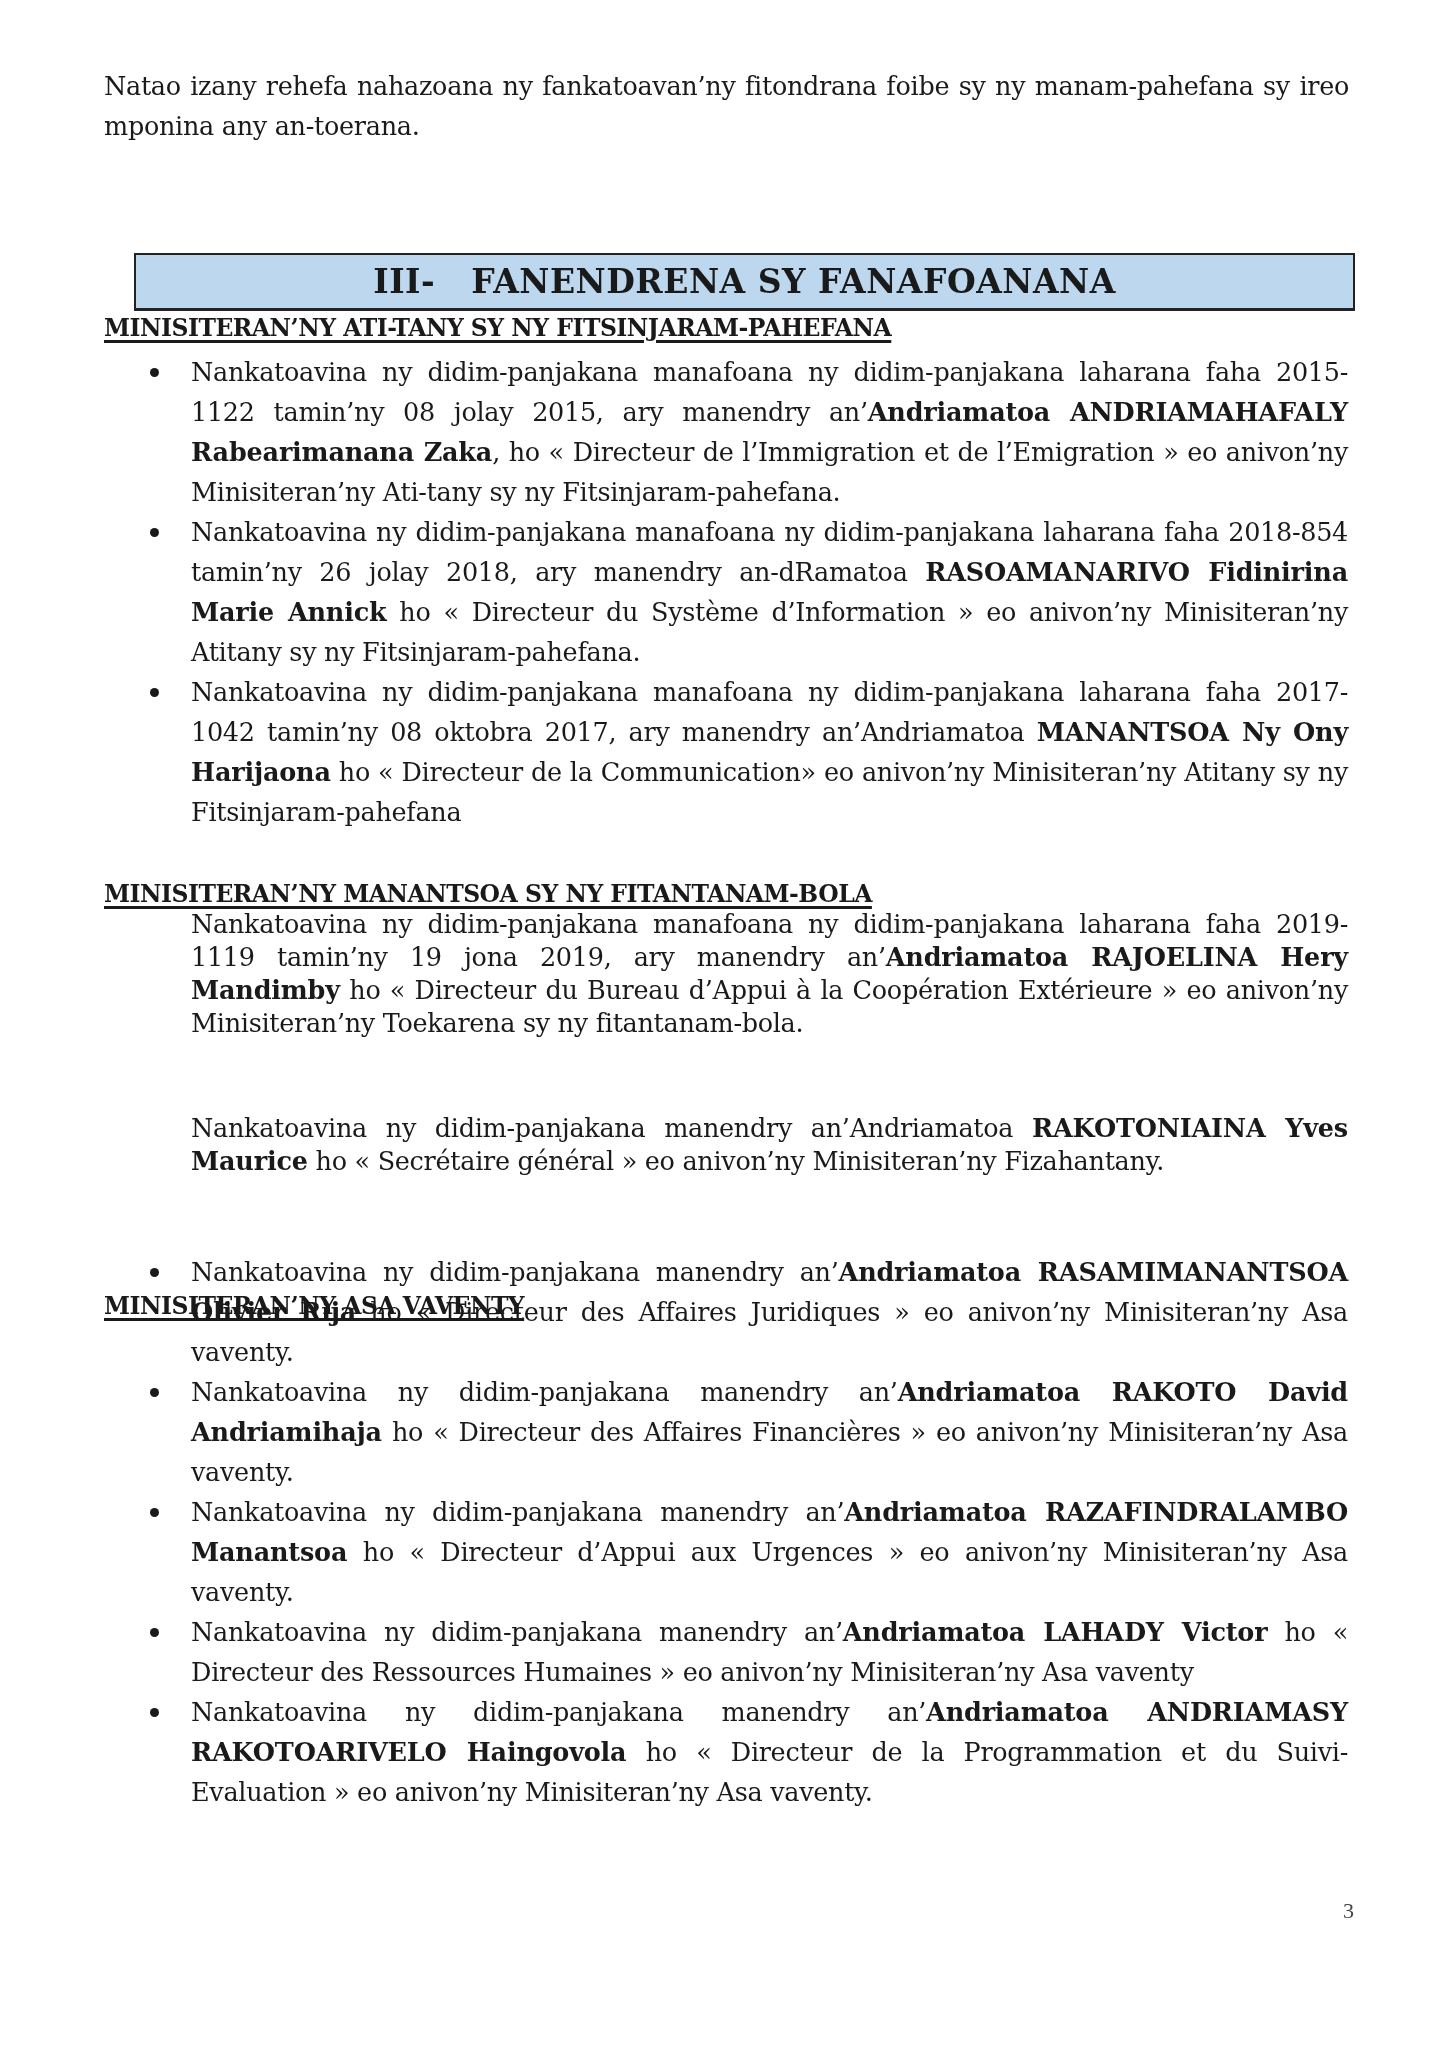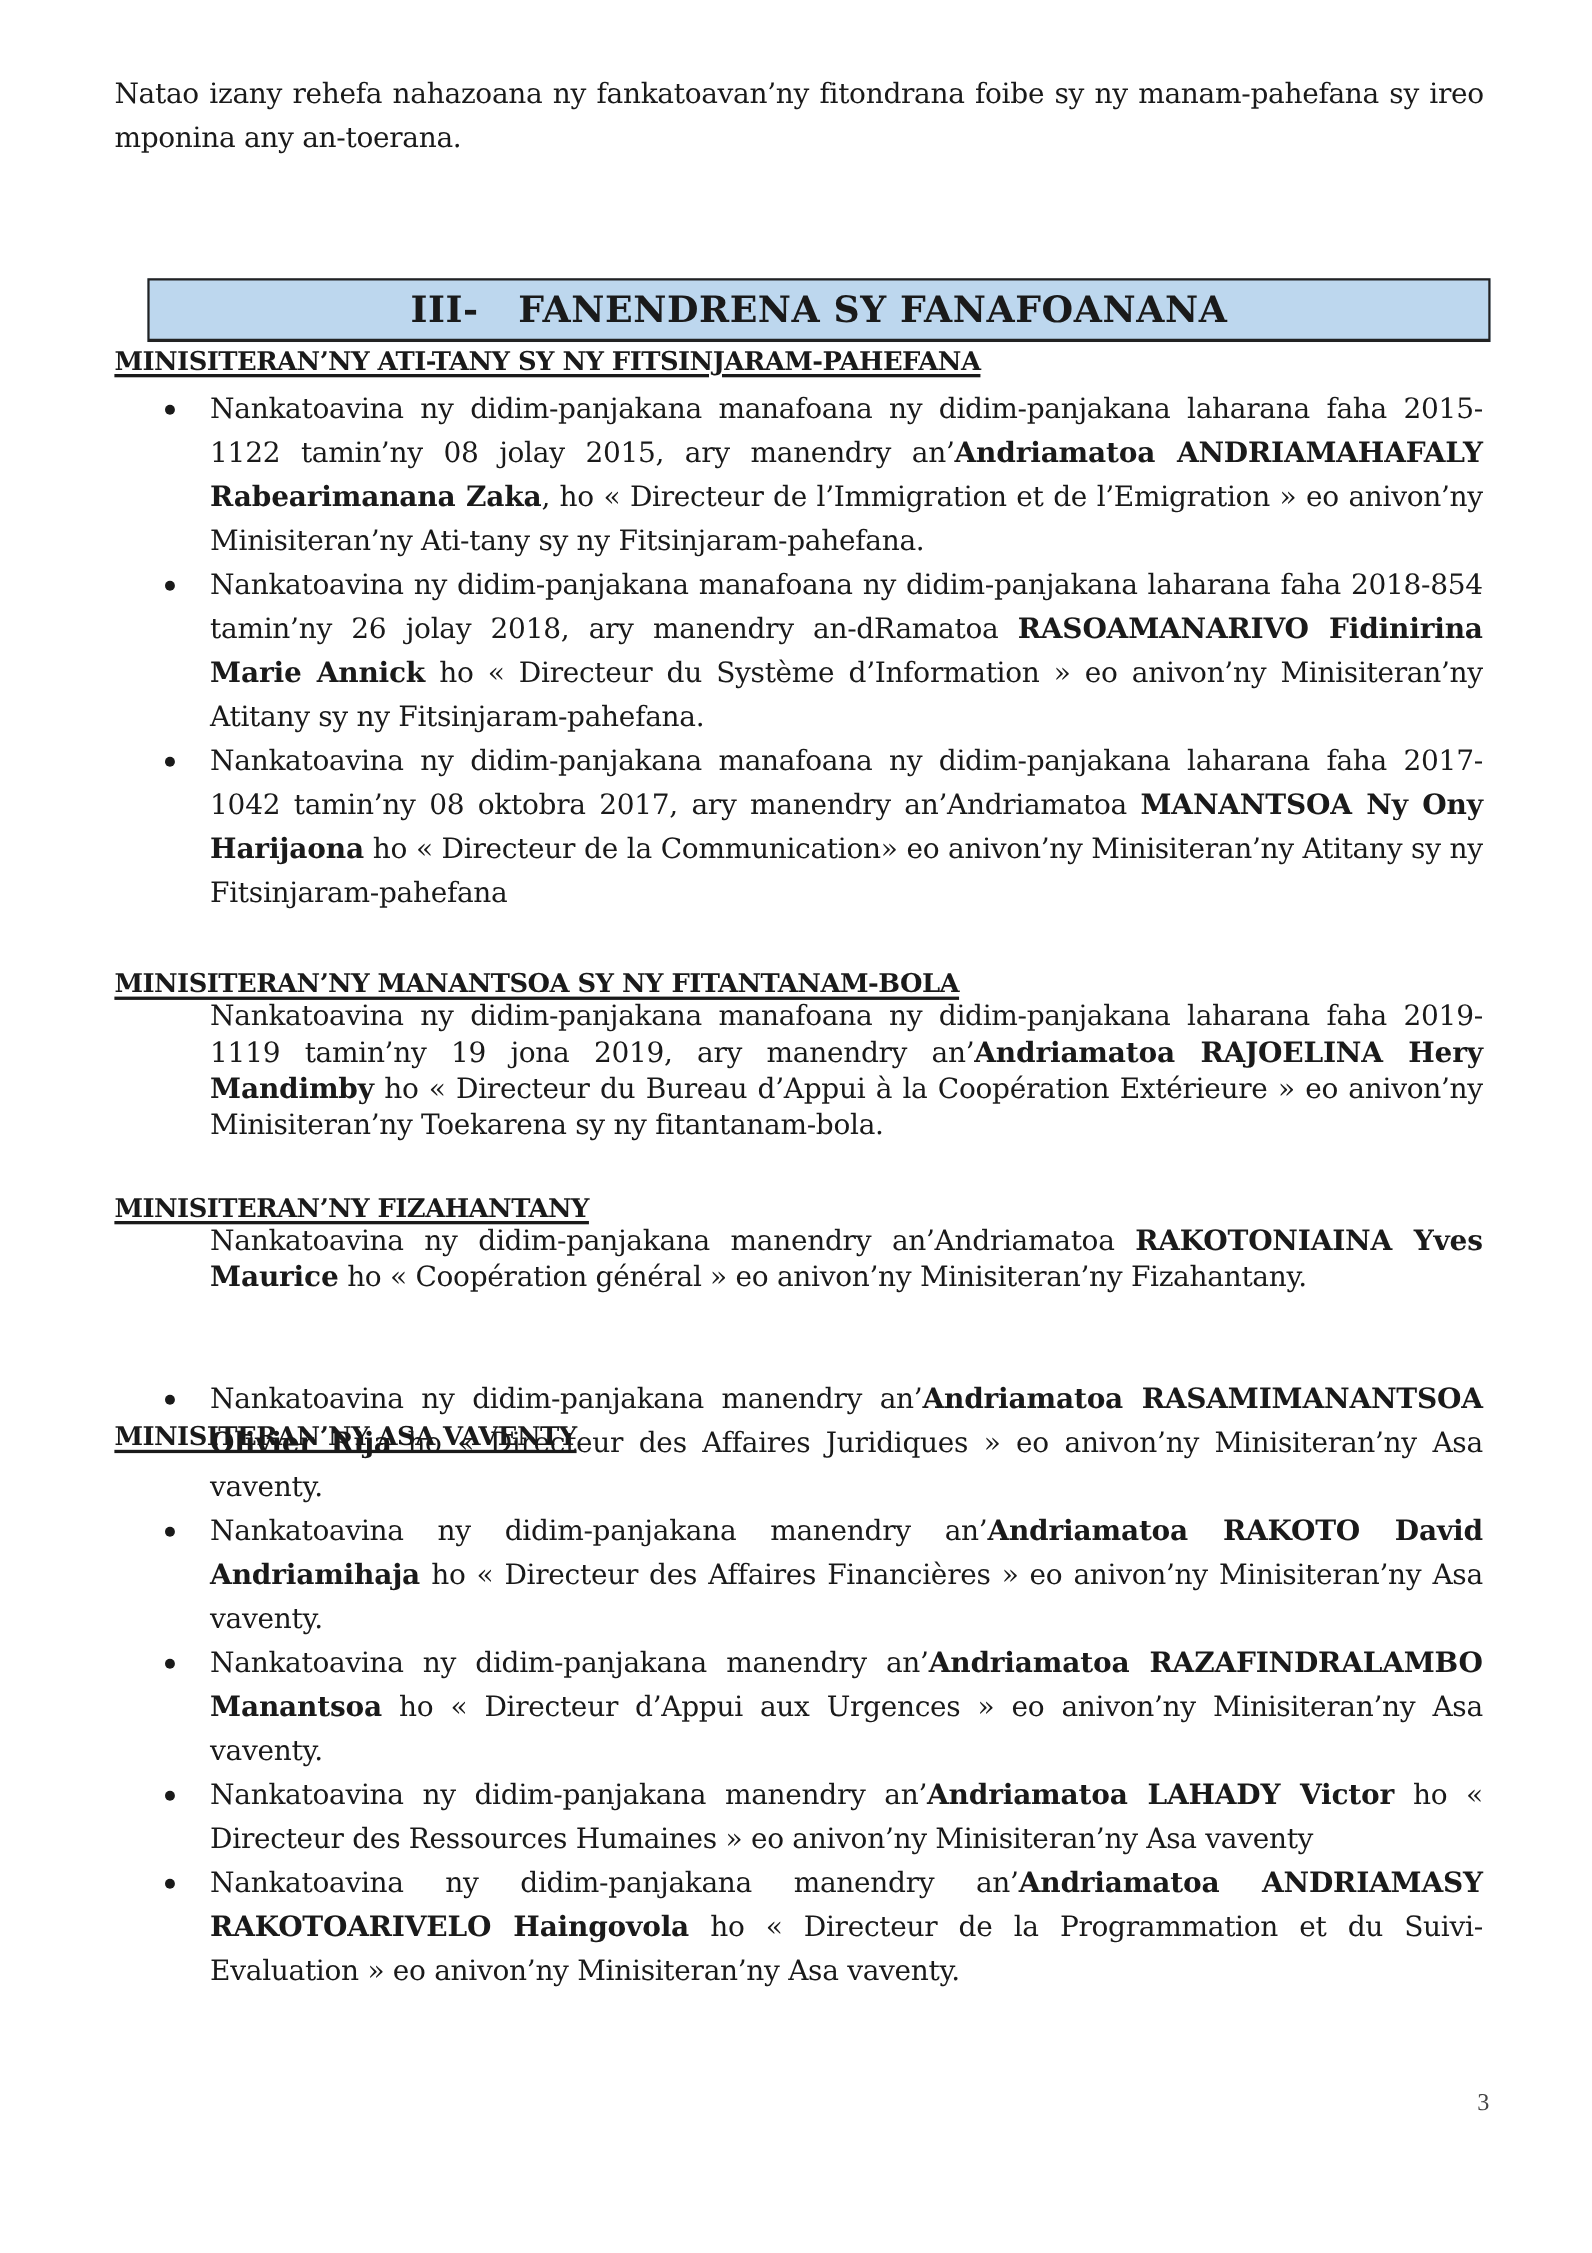--- a/index.html
+++ b/index.html
@@ -63,22 +63,21 @@
   <div class="ministry" style="top:314px;">MINISITERAN’NY ATI-TANY SY NY FITSINJARAM-PAHEFANA</div>
   <ul class="bullets text" style="top:352px;">
     <li><span class="dot"></span><span>Nankatoavina ny didim-panjakana manafoana ny didim-panjakana laharana faha 2015-1122 tamin’ny 08 jolay 2015, ary manendry an’</span><b>Andriamatoa ANDRIAMAHAFALY Rabearimanana Zaka</b><span>, ho « Directeur de l’Immigration et de l’Emigration » eo anivon’ny Minisiteran’ny Ati-tany sy ny Fitsinjaram-pahefana.</span></li>
     <li><span class="dot"></span><span>Nankatoavina ny didim-panjakana manafoana ny didim-panjakana laharana faha 2018-854 tamin’ny 26 jolay 2018, ary manendry an-dRamatoa </span><b>RASOAMANARIVO Fidinirina Marie Annick</b><span> ho « Directeur du Système d’Information » eo anivon’ny Minisiteran’ny Atitany sy ny Fitsinjaram-pahefana.</span></li>
     <li><span class="dot"></span><span>Nankatoavina ny didim-panjakana manafoana ny didim-panjakana laharana faha 2017-1042 tamin’ny 08 oktobra 2017, ary manendry an’Andriamatoa </span><b>MANANTSOA Ny Ony Harijaona</b><span> ho « Directeur de la Communication» eo anivon’ny Minisiteran’ny Atitany sy ny Fitsinjaram-pahefana</span></li>
   </ul>
 
   <div class="ministry" style="top:880px;">MINISITERAN’NY MANANTSOA SY NY FITANTANAM-BOLA</div>
   <p class="plain text" style="top:908px; margin:0;"><span>Nankatoavina ny didim-panjakana manafoana ny didim-panjakana laharana faha 2019-1119 tamin’ny 19 jona 2019, ary manendry an’</span><b>Andriamatoa RAJOELINA Hery Mandimby</b><span> ho « Directeur du Bureau d’Appui à la Coopération Extérieure » eo anivon’ny Minisiteran’ny Toekarena sy ny fitantanam-bola.</span></p>
 
-  <div class="ministry" style="top:1084px;">MINISITERAN’NY FIZAHANTANY</div>
-  <p class="plain text" style="top:1112px; margin:0;"><span>Nankatoavina ny didim-panjakana manendry an’Andriamatoa </span><b>RAKOTONIAINA Yves Maurice</b><span> ho « Coopération général » eo anivon’ny Minisiteran’ny Fizahantany.</span></p>
+  <p class="plain text" style="top:1112px; margin:0;"><span>Nankatoavina ny didim-panjakana manendry an’Andriamatoa </span><b>RAKOTONIAINA Yves Maurice</b><span> ho « Secrétaire général » eo anivon’ny Minisiteran’ny Fizahantany.</span></p>
 
   <div class="ministry" style="top:1292px;">MINISITERAN’NY ASA VAVENTY</div>
   <ul class="bullets text" style="top:1252px;">
     <li><span class="dot"></span><span>Nankatoavina ny didim-panjakana manendry an’</span><b>Andriamatoa RASAMIMANANTSOA Olivier Rija</b><span> ho « Directeur des Affaires Juridiques » eo anivon’ny Minisiteran’ny Asa vaventy.</span></li>
     <li><span class="dot"></span><span>Nankatoavina ny didim-panjakana manendry an’</span><b>Andriamatoa RAKOTO David Andriamihaja</b><span> ho « Directeur des Affaires Financières » eo anivon’ny Minisiteran’ny Asa vaventy.</span></li>
     <li><span class="dot"></span><span>Nankatoavina ny didim-panjakana manendry an’</span><b>Andriamatoa RAZAFINDRALAMBO Manantsoa</b><span> ho « Directeur d’Appui aux Urgences » eo anivon’ny Minisiteran’ny Asa vaventy.</span></li>
     <li><span class="dot"></span><span>Nankatoavina ny didim-panjakana manendry an’</span><b>Andriamatoa LAHADY Victor</b><span> ho « Directeur des Ressources Humaines » eo anivon’ny Minisiteran’ny Asa vaventy</span></li>
     <li><span class="dot"></span><span>Nankatoavina ny didim-panjakana manendry an’</span><b>Andriamatoa ANDRIAMASY RAKOTOARIVELO Haingovola</b><span> ho « Directeur de la Programmation et du Suivi-Evaluation » eo anivon’ny Minisiteran’ny Asa vaventy.</span></li>
   </ul>
 

